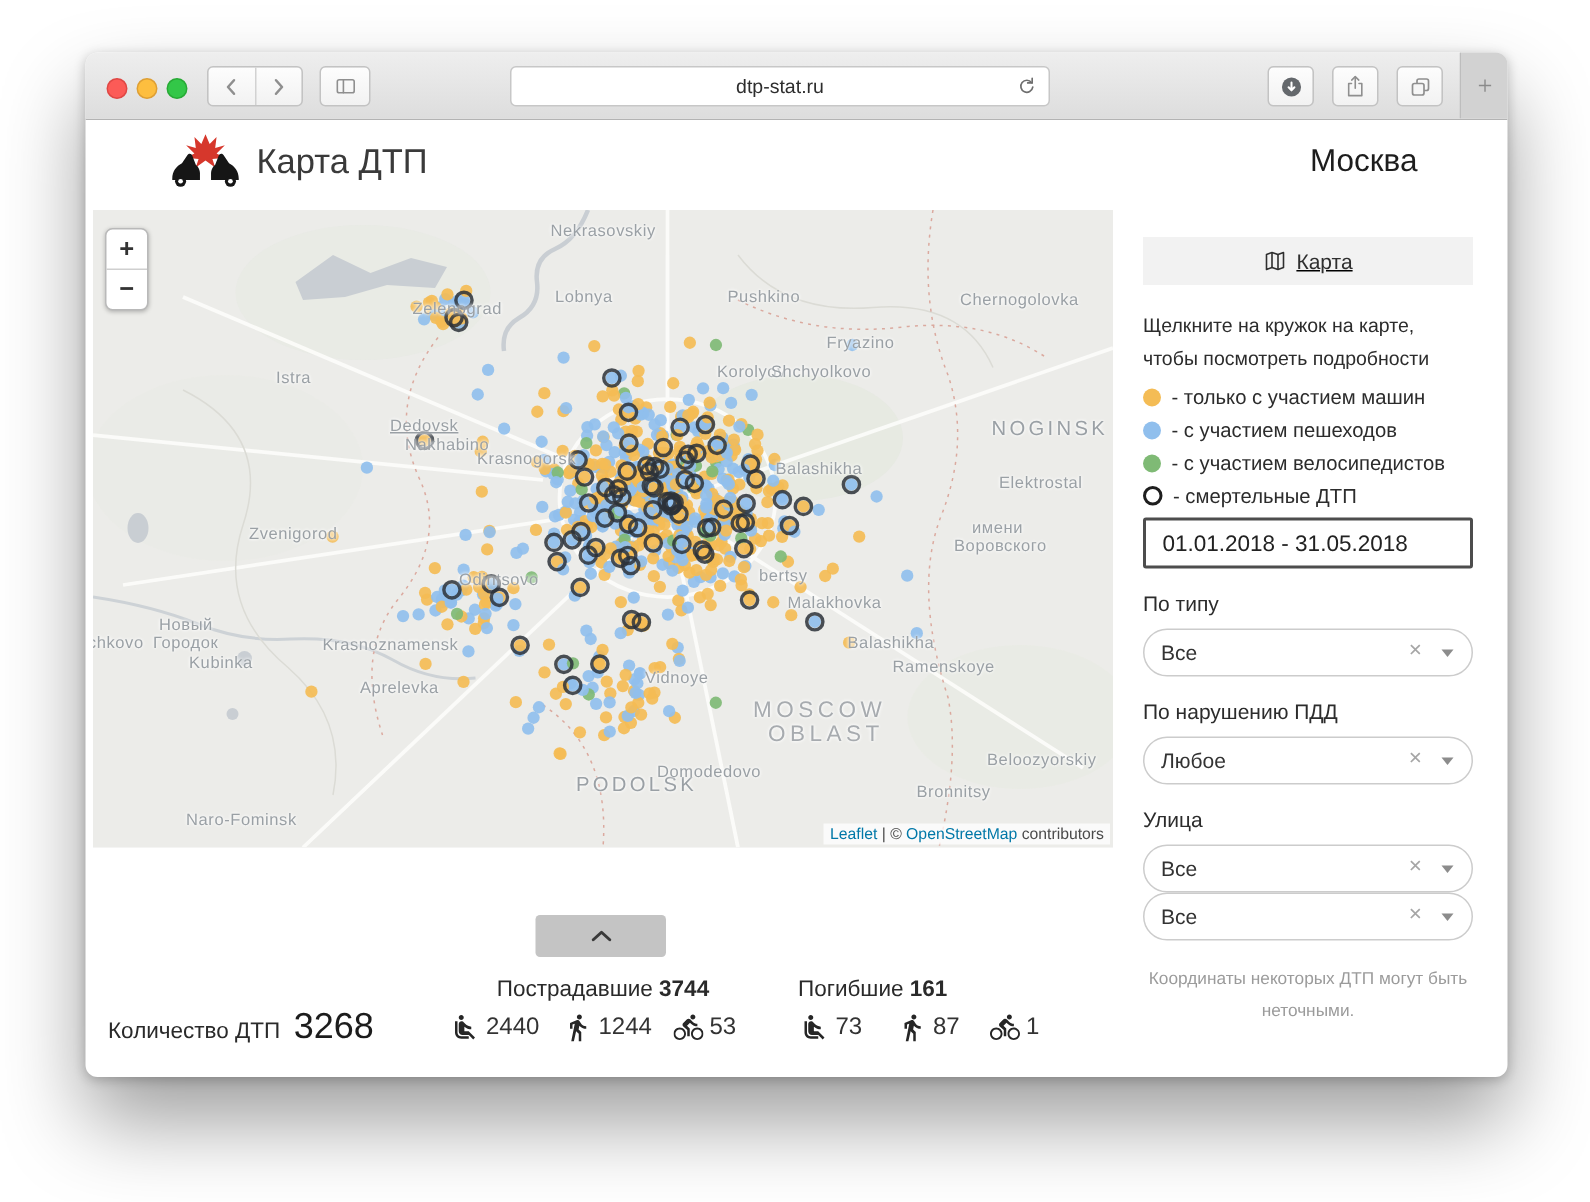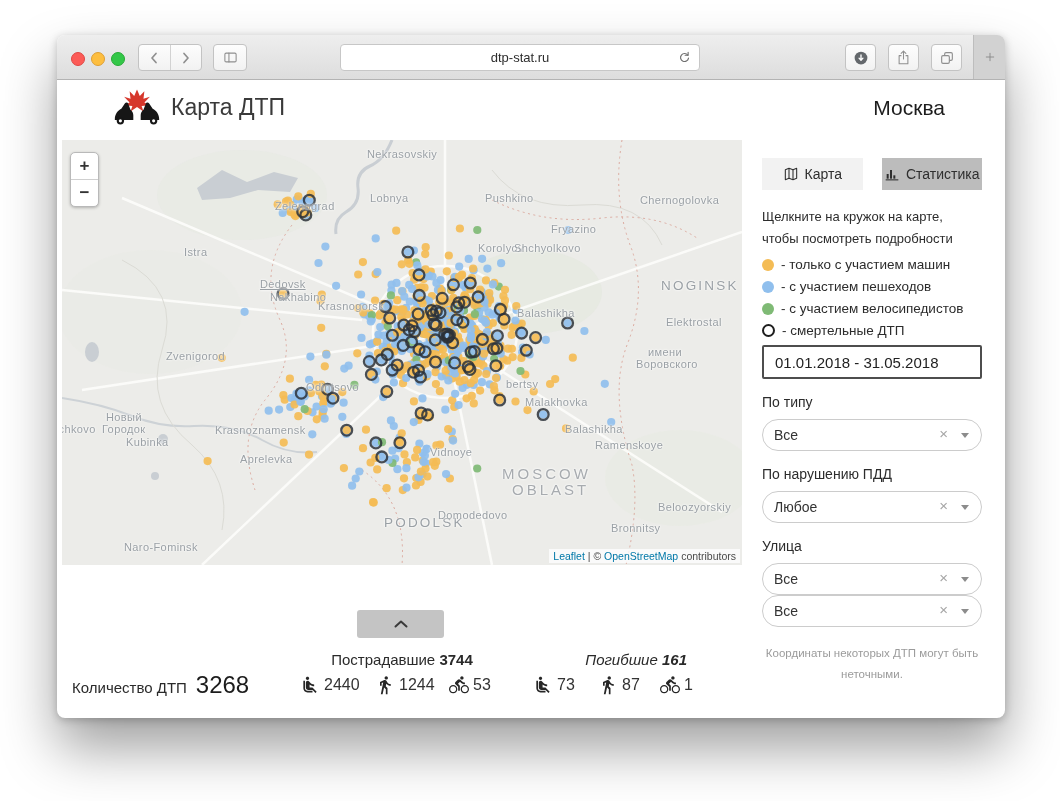--- a/index.html
+++ b/index.html
@@ -46,21 +46,21 @@
   .mlabel.region{font-size:15px;letter-spacing:3px;color:#a7abaf;}
   #zoomctl{position:absolute;left:8px;top:12px;width:27px;background:#fff;border:1px solid #b9b9b9;
     border-radius:5px;box-shadow:0 1px 3px rgba(0,0,0,.25);}
   .zbtn{height:26px;display:flex;align-items:center;justify-content:center;font-size:17px;font-weight:bold;color:#333;cursor:pointer;}
   #zoomctl .zsep{height:1px;background:#cfcfcf;}
   #attrib{position:absolute;right:2px;bottom:2px;background:rgba(255,255,255,.75);font-size:10.5px;
     color:#4a4a4a;padding:1px 4px;white-space:pre;}
   #attrib a{color:#0078A8;text-decoration:none;}
   
   #sidebar{position:absolute;left:705px;top:123px;width:220px;}
-  #tabs{display:flex;gap:19px;}
+  #tabs{display:flex;gap:19px;text-decoration:underline;}
   .tab{flex:1;height:32px;display:flex;align-items:center;justify-content:center;gap:6px;font-size:14px;color:#2f2f2f;cursor:pointer;}
   .tab svg{width:16px;height:16px;}
   #tab-map{background:#f2f2f2;}
   #tab-stats{background:#bcbcbc;}
   #hint{margin:16px 0 6px;font-size:13px;line-height:1.7;color:#2c2c2c;}
   .leg-row{display:flex;align-items:center;gap:7px;margin:7px 0;font-size:13.5px;color:#2c2c2c;}
   .sw{width:12px;height:12px;border-radius:50%;flex:0 0 auto;}
   .sw.ring{width:9px;height:9px;background:#fff;border:2.2px solid #1e1e1e;}
   .flabel{font-size:14px;color:#2c2c2c;margin:15px 0 9px;}
   .date-input{height:30px;border:2px solid #4d4d4d;border-radius:2px;display:flex;align-items:center;
@@ -72,21 +72,21 @@
     border-right:4.5px solid transparent;border-top:5.5px solid #8c8c8c;}
   #footnote{margin-top:16px;text-align:center;font-size:11.5px;line-height:1.8;color:#9b9b9b;}
   
   #bottom{position:absolute;left:0;top:530px;width:705px;height:153px;}
   #collapse-btn{position:absolute;left:300px;top:45px;width:87px;height:28px;background:#c4c4c4;
     border-radius:3px;display:flex;align-items:center;justify-content:center;cursor:pointer;}
   #collapse-btn svg{stroke:#3a3a3a;fill:none;stroke-width:2;stroke-linecap:round;stroke-linejoin:round;}
   .group-label{position:absolute;top:86px;font-size:15px;color:#2a2a2a;}
   .group-label b{font-weight:bold;}
   #injured-label{left:250px;width:190px;text-align:center;}
-  #dead-label{left:455px;width:175px;text-align:right;font-style:italic;}
+  #dead-label{left:475px;width:175px;text-align:left;}
   .sitem{position:absolute;top:110px;display:flex;align-items:center;gap:4px;}
   .sicon{width:20px;height:20px;fill:#262626;}
   .snum{font-size:16px;color:#333;}
   #total{position:absolute;left:15px;top:106px;display:flex;align-items:baseline;gap:9px;}
   #total-label{font-size:15px;color:#2a2a2a;}
   #total-value{font-size:24px;color:#1c1c1c;}
   .hidden-defs{position:absolute;width:0;height:0;overflow:hidden;}
 </style>
 </head>
 <body>
@@ -1134,29 +1134,20 @@
 
     <div id="sidebar">
       <div id="tabs">
         <div class="tab" id="tab-map">
           <svg viewBox="0 0 24 24" fill="none" stroke="#2f2f2f" stroke-width="1.6" stroke-linejoin="round">
             <path d="M3.5 5.5 9 3.5l6 2 5.5-2v15l-5.5 2-6-2-5.5 2z"></path>
               <path d="M9 3.5v15M15 5.5v15"></path>
           </svg>
           <span>Карта</span>
         </div>
-        <div class="tab" id="tab-stats">
-          <svg viewBox="0 0 24 24" fill="#2f2f2f">
-            <rect x="4" y="12" width="3" height="7"></rect>
-              <rect x="9" y="6" width="3" height="13"></rect>
-              <rect x="14" y="14" width="3" height="5"></rect>
-              <rect x="2.5" y="20" width="19" height="1.6"></rect>
-          </svg>
-          <span>Статистика</span>
-        </div>
       </div>
 
       <p id="hint">Щелкните на кружок на карте, чтобы посмотреть подробности</p>
       <div id="legend-list">
           <div class="leg-row">
             <span class="sw" style="background: rgb(244, 188, 85);"></span>
             <span>- только с участием машин</span>
           </div>
           <div class="leg-row">
             <span class="sw" style="background: rgb(144, 191, 237);"></span>

